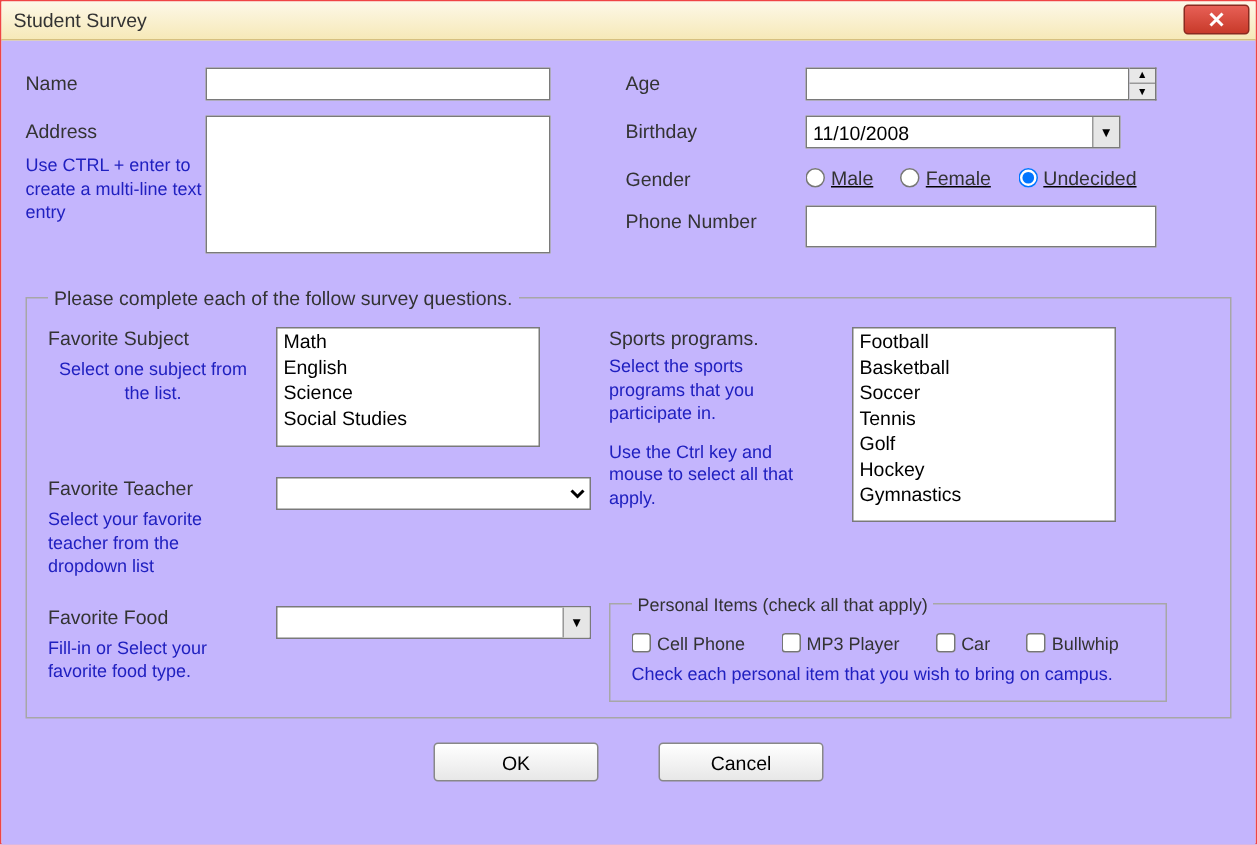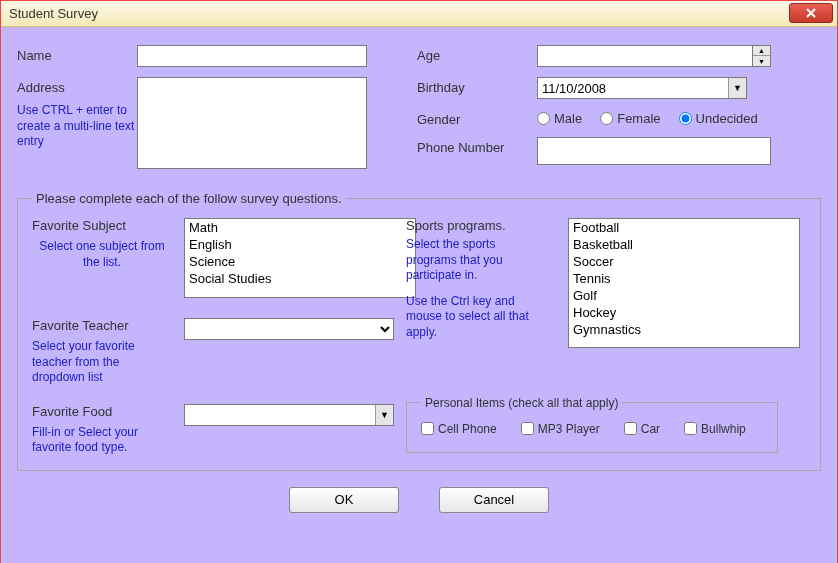--- a/index.html
+++ b/index.html
@@ -77,38 +77,38 @@
   padding: 2px 4px;
 }
 .name-input { width: 230px; height: 22px; }
 .addr-textarea { width: 230px; height: 92px; resize: none; }
 .age-wrap { display: flex; width: 234px; }
 .age-input { flex: 1; height: 22px; }
 .spinner { display:flex; flex-direction:column; border:1px solid #7a7a7a; border-left:none; background:#e8e8e8; width:18px; }
 .spinner div { height:10px; display:flex; align-items:center; justify-content:center; font-size:7px; border-bottom:1px solid #999; cursor:pointer;}
 .spinner div:last-child { border-bottom:none; }
 .phone-input { width: 234px; height: 28px; }
-.radio-group { display:flex; gap:18px; align-items:center; padding-top:2px;}
+.radio-group { display:flex; gap:18px; align-items:center; padding-top:2px;text-decoration:underline;}
 .radio-item { display:flex; align-items:center; gap:4px; color:#333; }
 fieldset {
   border: 1px solid #a7a7a7;
   padding: 12px 14px 10px 14px;
   position: relative;
 }
 fieldset.main legend { color:#333; padding:0 4px; }
 fieldset.personal legend { color:#333; padding:0 4px; font-size:12px;}
 .survey-grid {
   display: grid;
   grid-template-columns: 140px 210px 150px 210px;
   column-gap: 12px;
   row-gap: 4px;
 }
 .survey-label { color:#333; }
 .listbox {
-  width: 232px;
+  width: 176px;
   height: 80px;
   overflow-y: scroll;
   padding: 0;
 }
 .listbox-item { padding: 1px 4px; cursor:pointer; }
 .sports-list { height: 130px; }
 .combo { width: 210px; height: 22px; }
 .combo-wrap { position:relative; width:210px; }
 .combo-input { width:100%; height:22px; padding-right:20px; }
 .combo-btn { position:absolute; right:1px; top:1px; width:18px; height:20px; background:#e6e6e6; border-left:1px solid #999; display:flex; align-items:center; justify-content:center; font-size:9px; }
@@ -270,20 +270,21 @@
                 </label>
               <label class="chk-item">
                   <input type="checkbox" style="">
                   <span>Car</span>
                 </label>
               <label class="chk-item">
                   <input type="checkbox" style="">
                   <span>Bullwhip</span>
                 </label>
             </div>
+            <div class="personal-hint">Check each personal item that you wish to bring on campus.</div>
           </fieldset>
         </div>
 
       </div>
     </fieldset>
 
     <div class="btnbar">
       <button class="btn">OK</button>
       <button class="btn">Cancel</button>
     </div>

